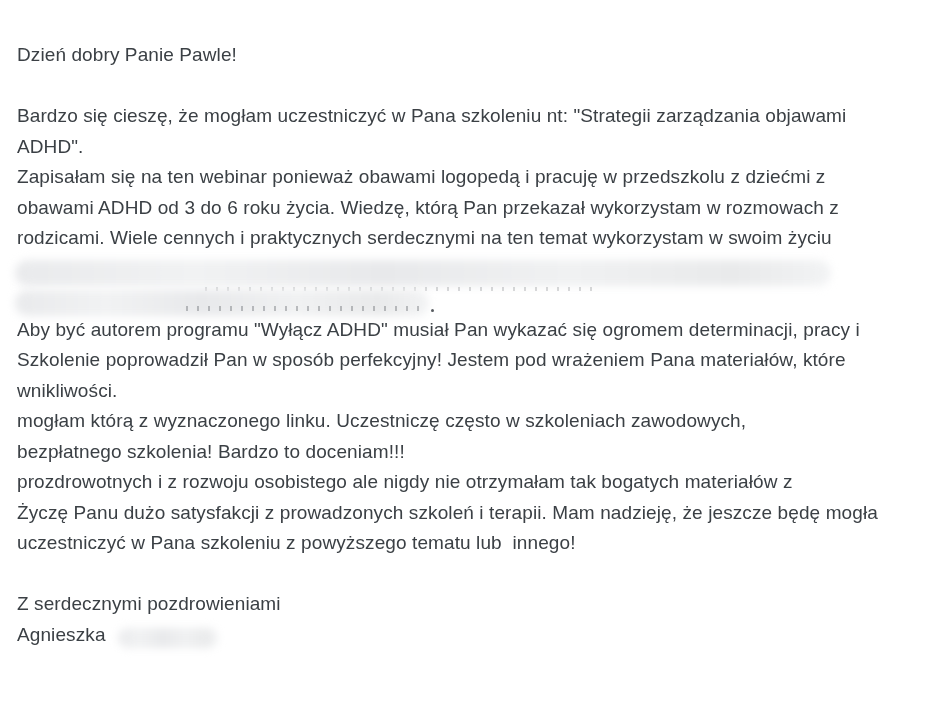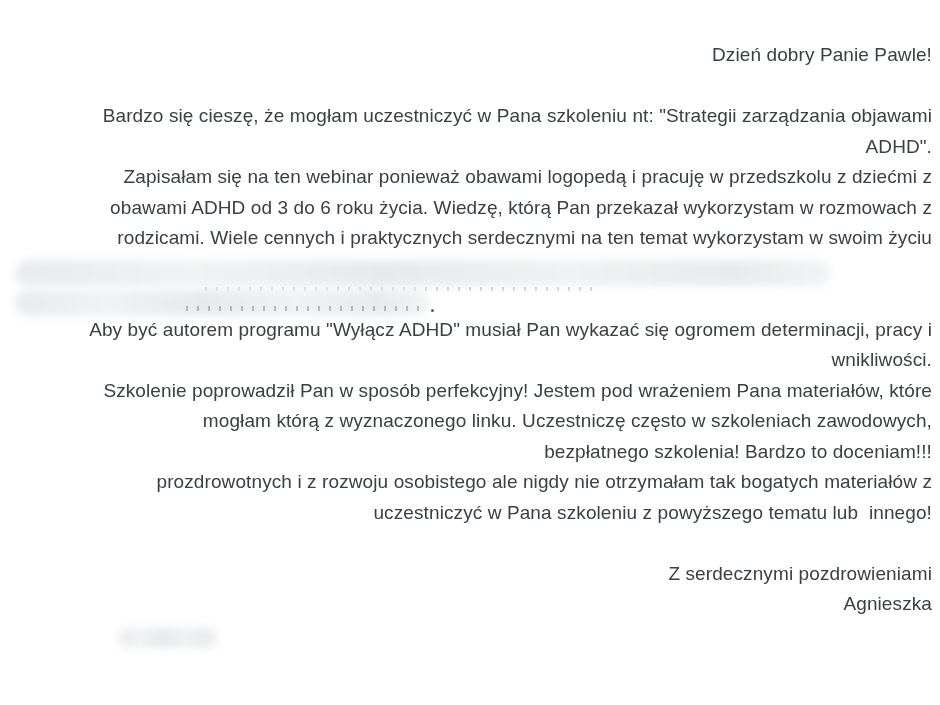--- a/index.html
+++ b/index.html
@@ -21,21 +21,20 @@
     top: 40px;
     width: 915px;
     color: #3b4045;
     font-size: 19px;
     line-height: 30.5px;
     letter-spacing: 0.1px;
   }
   .line {
     min-height: 30.5px;
     white-space: pre;
-    text-align: right;
   }
   
   .redact-bar {
     position: absolute;
     background: linear-gradient(90deg, #e9eaec 0%, #f1f2f3 22%, #e8e9eb 45%, #f0f1f2 68%, #e9eaeb 88%, #f2f3f4 100%);
     border-radius: 13px;
     filter: blur(4px);
   }
   .redact-bar-1 { left: 15px;  top: 260px; width: 816px; height: 26px; }
   .redact-bar-2 { left: 15px;  top: 290px; width: 414px; height: 26px; }
@@ -68,25 +67,26 @@
     <div class="line">Dzień dobry Panie Pawle!</div>
     <div class="line"></div>
     <div class="line">Bardzo się cieszę, że mogłam uczestniczyć w Pana szkoleniu nt: "Strategii zarządzania objawami</div>
     <div class="line">ADHD".</div>
     <div class="line">Zapisałam się na ten webinar ponieważ obawami logopedą i pracuję w przedszkolu z dziećmi z</div>
     <div class="line">obawami ADHD od 3 do 6 roku życia. Wiedzę, którą Pan przekazał wykorzystam w rozmowach z</div>
     <div class="line">rodzicami. Wiele cennych i praktycznych serdecznymi na ten temat wykorzystam w swoim życiu</div>
     <div class="line"></div>
     <div class="line"></div>
     <div class="line">Aby być autorem programu "Wyłącz ADHD" musiał Pan wykazać się ogromem determinacji, pracy i</div>
+    <div class="line">Szkolenie poprowadził Pan w sposób perfekcyjny! Jestem pod wrażeniem Pana materiałów, które</div>
     <div class="line">wnikliwości.</div>
-    <div class="line">Szkolenie poprowadził Pan w sposób perfekcyjny! Jestem pod wrażeniem Pana materiałów, które</div>
     <div class="line">mogłam którą z wyznaczonego linku. Uczestniczę często w szkoleniach zawodowych,</div>
     <div class="line">bezpłatnego szkolenia! Bardzo to doceniam!!!</div>
     <div class="line">prozdrowotnych i z rozwoju osobistego ale nigdy nie otrzymałam tak bogatych materiałów z</div>
+    <div class="line">Życzę Panu dużo satysfakcji z prowadzonych szkoleń i terapii. Mam nadzieję, że jeszcze będę mogła</div>
     <div class="line">uczestniczyć w Pana szkoleniu z powyższego tematu lub  innego!</div>
     <div class="line"></div>
     <div class="line">Z serdecznymi pozdrowieniami</div>
     <div class="line">Agnieszka</div>
   </div>
 
   <div class="redact-bar redact-bar-1"></div>
   <div class="redact-specks redact-specks-1"></div>
 
   <div class="redact-bar redact-bar-2"></div>

